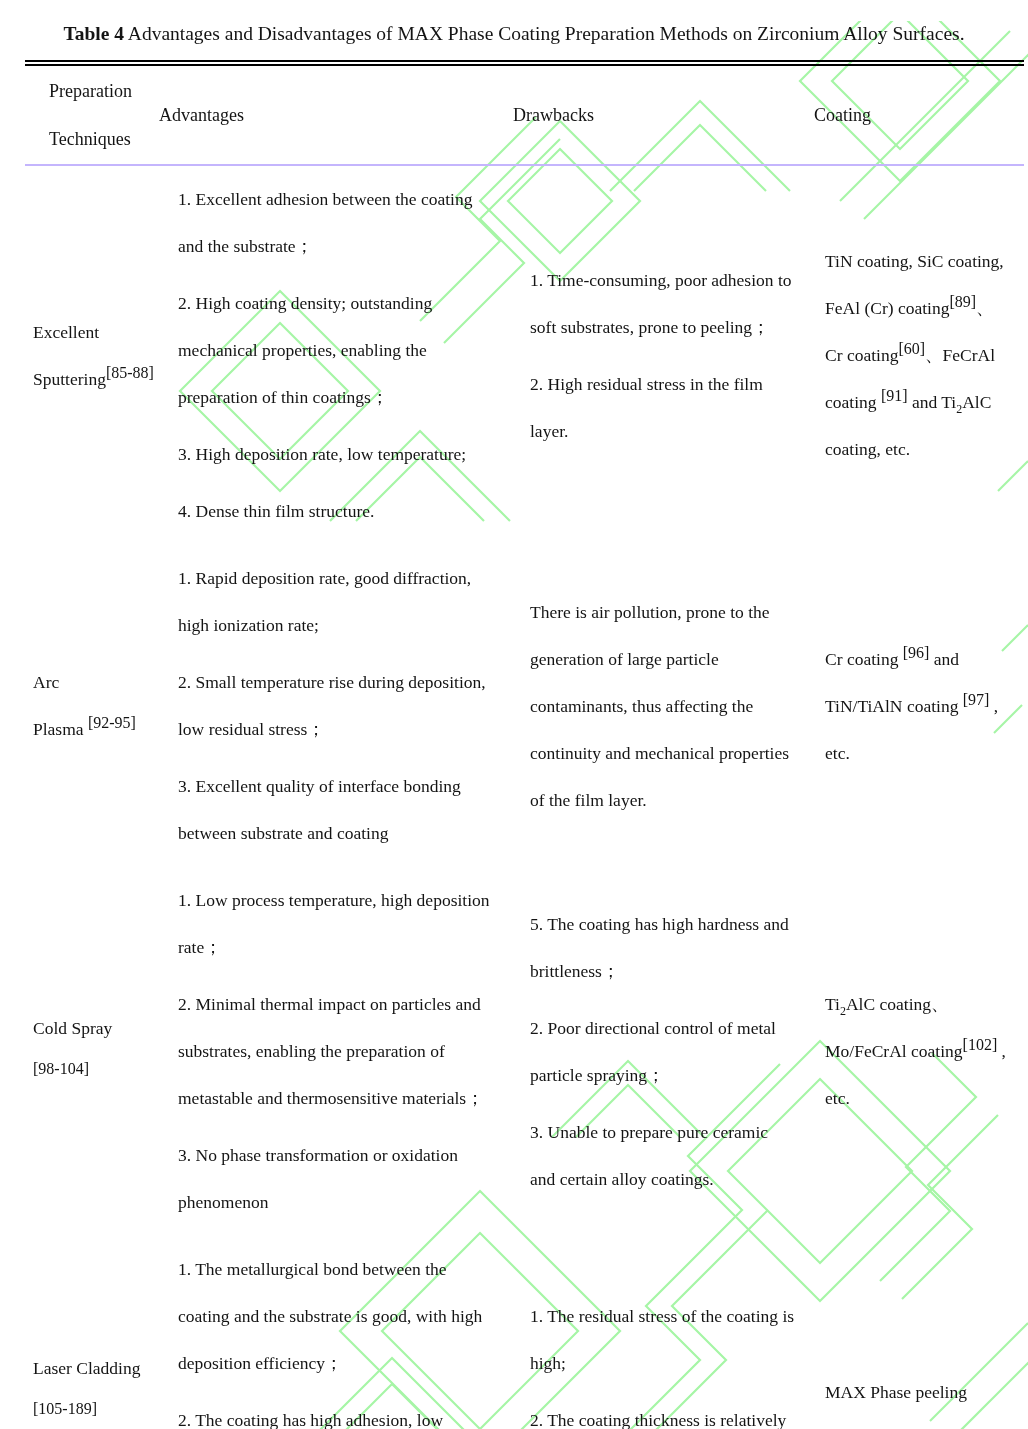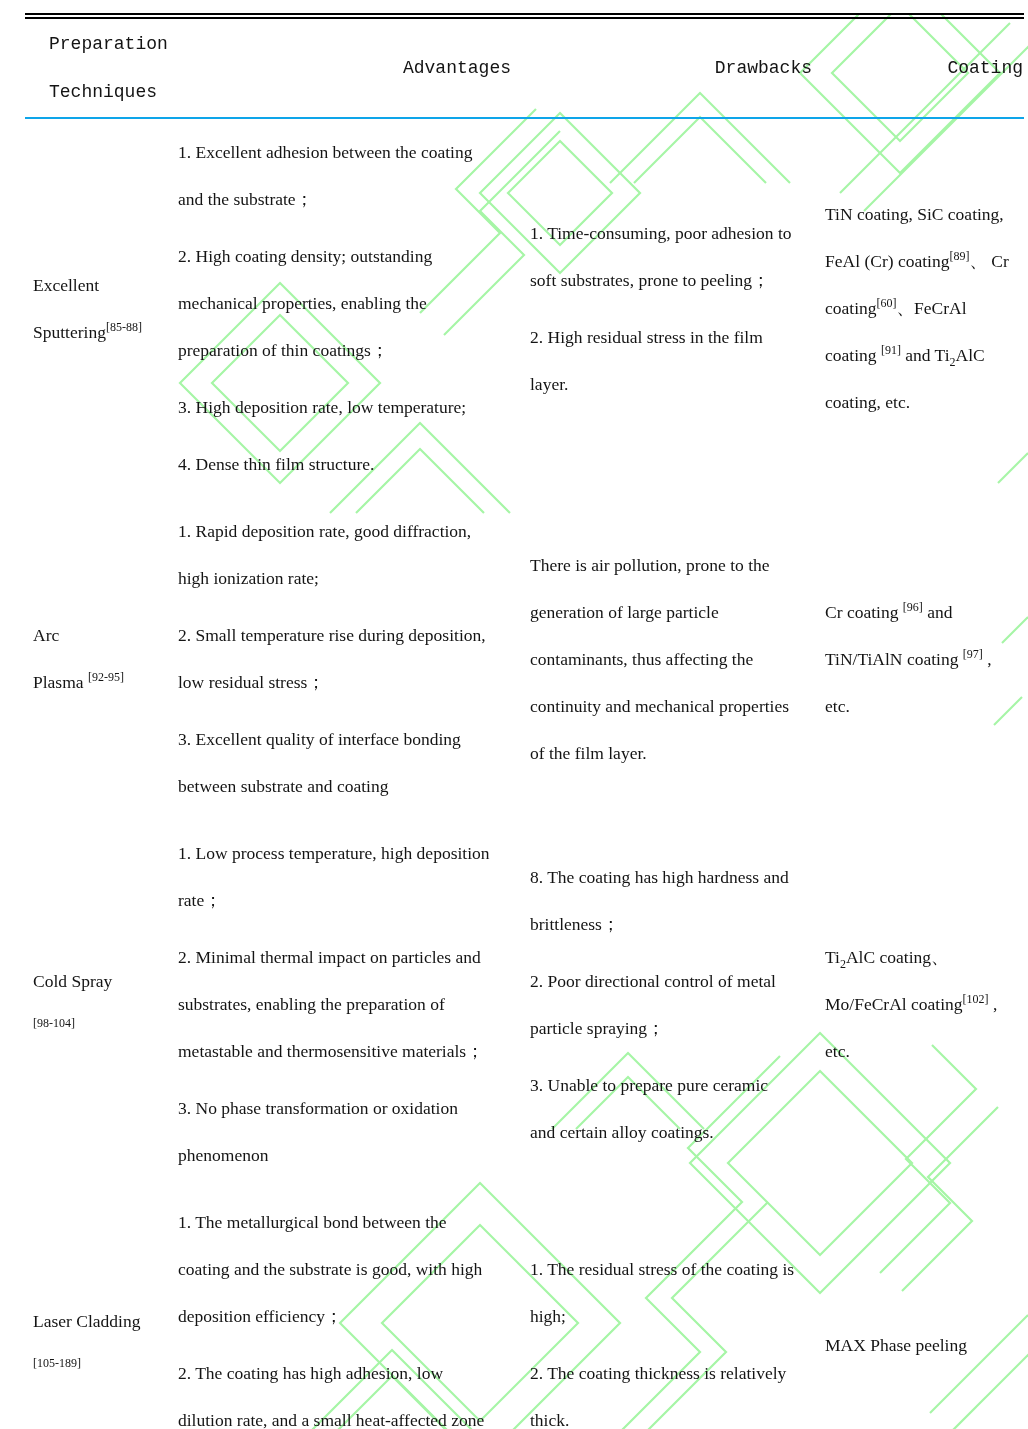--- a/index.html
+++ b/index.html
@@ -35,41 +35,41 @@
     border-collapse: collapse;
     table-layout: fixed;
     border-top: 6px double #000000;
     border-bottom: 6px double #000000;
     font-size: 17.5px;
   }
   col.c1 { width: 133px; }
   col.c2 { width: 354px; }
   col.c3 { width: 301px; }
   col.c4 { width: 211px; }
-  thead tr { border-bottom: 2px solid #0ea5e9; font-family: Liberation Mono, monospace; }
+  thead tr { border-bottom: 2px solid #c4b5fd; }
   th {
     font-weight: normal;
     height: 94px;
     vertical-align: middle;
     font-size: 18px;
     line-height: 48px;
   }
   th.h1 { text-align: left; padding-left: 24px; }
-  th.hc { text-align: right; }
+  th.hc { text-align: left; }
   td {
     vertical-align: middle;
     line-height: 47px;
     padding: 0;
   }
   td.col-technique { padding-left: 8px; }
   .tech-line { white-space: nowrap; }
   td.col-advantages { padding-left: 10px; padding-right: 2px; }
   td.col-drawbacks  { padding-left: 8px;  padding-right: 8px; }
   td.col-coatings   { padding-left: 2px;  padding-right: 0; }
-  sup { font-size: 12px; line-height: 0; font-family: Liberation Serif, serif; }
+  sup { font-size: 16px; line-height: 0; font-family: Liberation Serif, serif; }
   sub { font-size: 12px; line-height: 0; }
   .item { margin: 10px; }
 </style>
 </head>
 <body>
 
 <div class="page">
 
   <svg class="watermark" viewBox="0 0 1028 1429" xmlns="http://www.w3.org/2000/svg" aria-hidden="true">
     <g fill="none" stroke="#9df49d" stroke-width="2.2" stroke-linejoin="miter" opacity="0.9">
@@ -107,20 +107,21 @@
       <path d="M902,1278 L972,1208 L928,1164 L998,1094"></path>
       <path d="M930,1400 L1028,1302"></path>
       <path d="M950,1420 L1048,1322"></path>
       <path d="M300,1429 L392,1337 L484,1429"></path>
       <path d="M326,1429 L392,1363 L458,1429"></path>
     </g>
   </svg>
 
   <div class="content">
 
+    <div class="caption"><span class="b">Table 4</span><span> Advantages and Disadvantages of MAX Phase Coating Preparation Methods on Zirconium Alloy Surfaces.</span></div>
 
     <table class="methods">
       <colgroup>
         <col class="c1">
           <col class="c2">
           <col class="c3">
           <col class="c4">
       </colgroup>
       <thead>
         <tr>
@@ -171,21 +172,21 @@
             <td class="col-technique">
               <div class="tech-line"><span>Cold Spray</span></div>
               <div class="tech-line"><sup>[98-104]</sup></div>
             </td>
             <td class="col-advantages">
               <div class="item"><span>1. Low process temperature, high deposition rate；</span></div>
               <div class="item"><span>2. Minimal thermal impact on particles and substrates, enabling the preparation of metastable and thermosensitive materials；</span></div>
               <div class="item"><span>3. No phase transformation or oxidation phenomenon</span></div>
             </td>
             <td class="col-drawbacks">
-              <div class="item"><span>8. The coating has high hardness and brittleness；</span></div>
+              <div class="item"><span>5. The coating has high hardness and brittleness；</span></div>
               <div class="item"><span>2. Poor directional control of metal particle spraying；</span></div>
               <div class="item"><span>3. Unable to prepare pure ceramic and certain alloy coatings.</span></div>
             </td>
             <td class="col-coatings">
               <div class="item"><span>Ti</span><sub>2</sub><span>AlC coating、 Mo/FeCrAl coating</span><sup>[102]</sup><span> , etc.</span></div>
             </td>
           </tr>
           <tr>
             <td class="col-technique">
               <div class="tech-line"><span>Laser Cladding</span></div>

